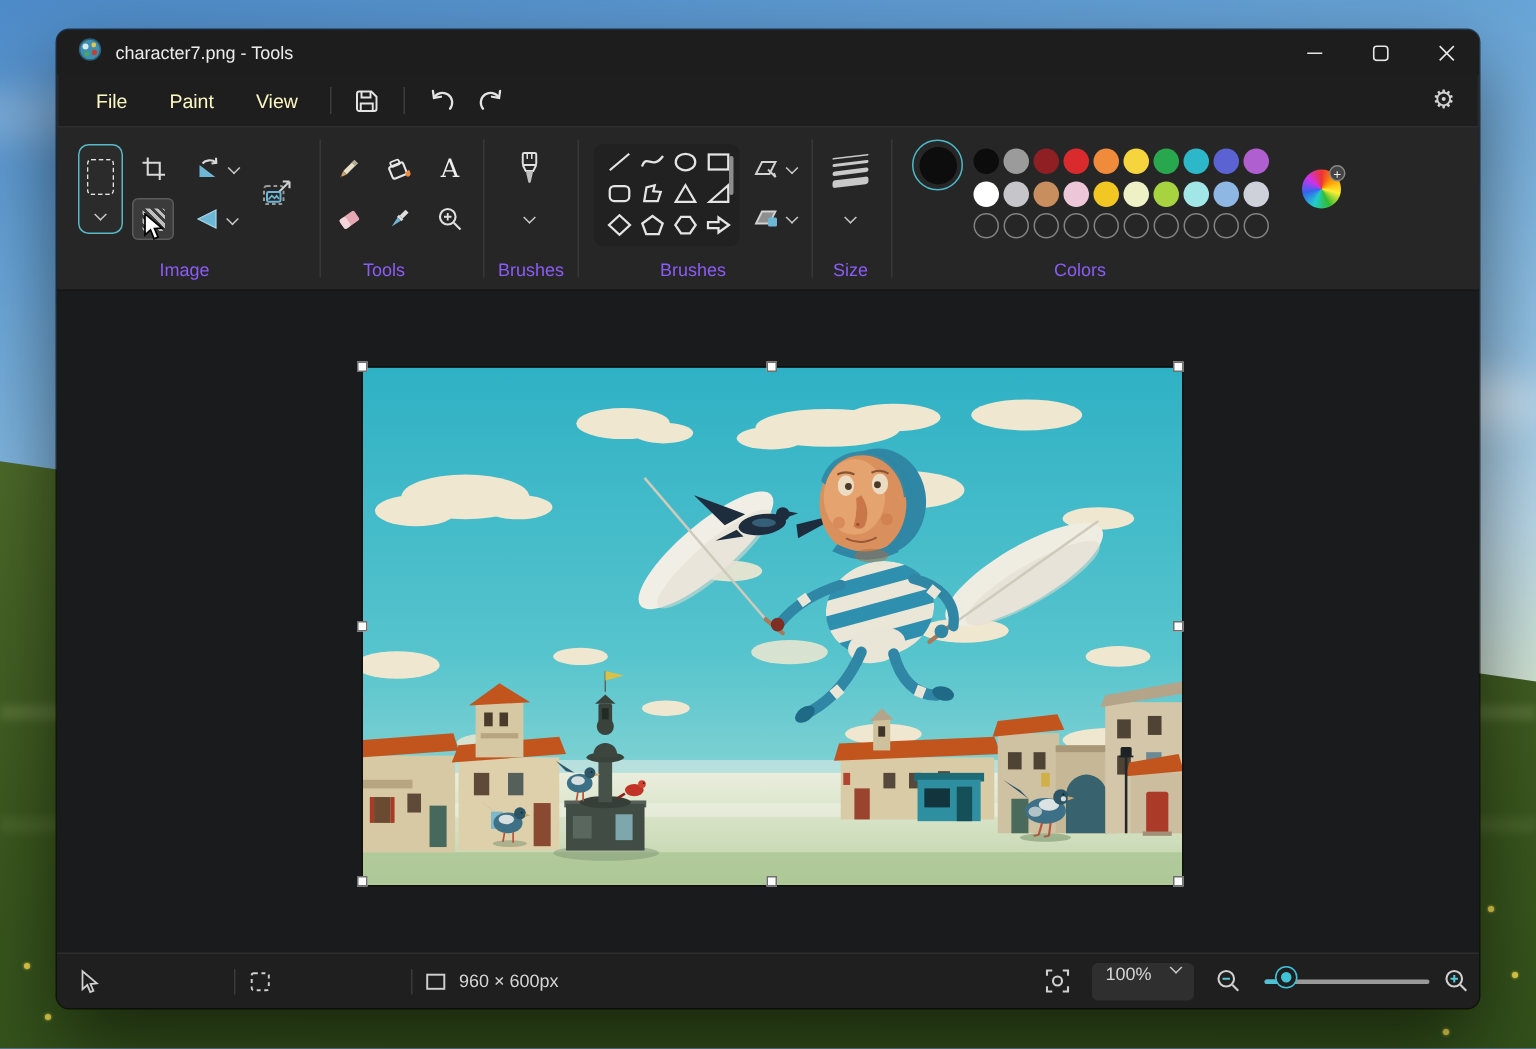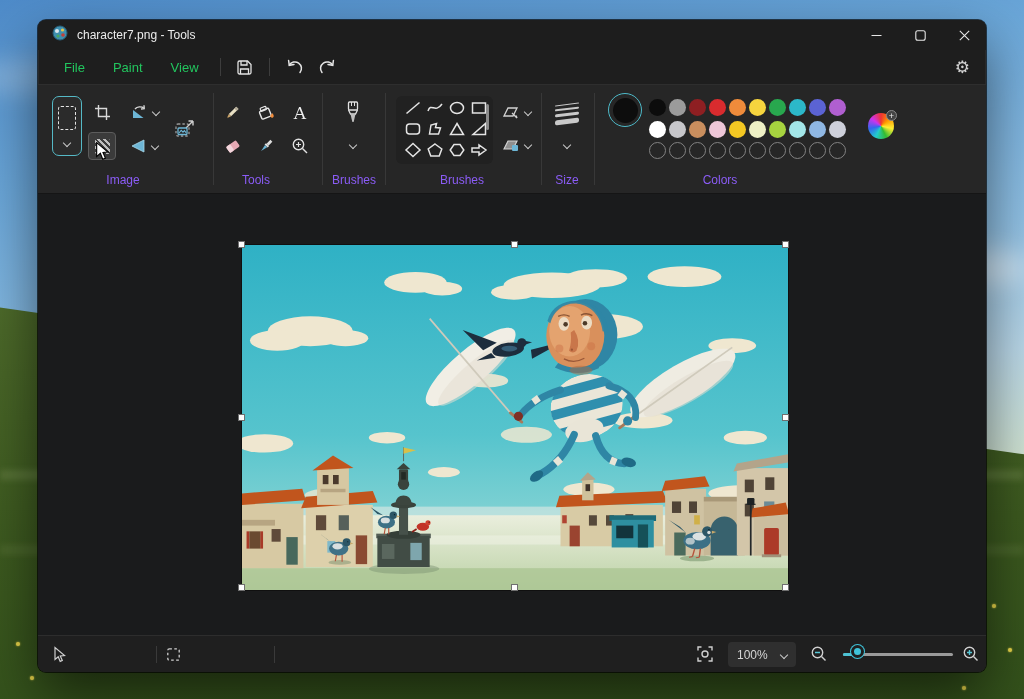--- a/index.html
+++ b/index.html
@@ -21,21 +21,21 @@
     background:#1e1e1e; border-radius:8px; overflow:hidden; color:#e8e8e8;
     box-shadow:0 24px 55px rgba(0,0,0,.55), 0 0 0 1px rgba(0,0,0,.65), inset 0 0 0 1px rgba(255,255,255,.05);
     display:flex; flex-direction:column; }
 
   .titlebar { height:30px; flex:0 0 30px; display:flex; align-items:center; padding-left:14px; gap:9px; background:#1d1d1d; }
   .title-text { font-size:12px; color:#ececec; }
   .win-controls { margin-left:auto; display:flex; height:100%; }
   .win-btn { width:44px; height:100%; display:flex; align-items:center; justify-content:center; }
 
   .menubar { height:34px; flex:0 0 34px; display:flex; align-items:center; padding:0 10px 0 12px; }
-  .menu-item { padding:5px 14px; font-size:13px; color:#22c55e; border-radius:5px; }
+  .menu-item { padding:5px 14px; font-size:13px; color:#fef9c3; border-radius:5px; }
   .mb-div { width:1px; height:18px; background:#3d3d3d; margin:0 7px; }
   .mb-icon { width:34px; height:26px; display:flex; align-items:center; justify-content:center; border-radius:5px; }
   .gear { margin-left:auto; margin-right:6px; font-family:"DejaVu Sans", sans-serif; font-size:17px; color:#d2d2d2; }
 
   
   .toolbar { height:110px; flex:0 0 110px; position:relative; background:#262626;
     border-top:1px solid #2e2e2e; border-bottom:1px solid #151515; }
   .tb-div { position:absolute; top:8px; width:1px; height:92px; background:#383838; }
   .glabel { position:absolute; bottom:6px; font-size:12px; color:#8b5cf6; text-align:center; }
   .tbtn { position:absolute; display:flex; align-items:center; justify-content:center; border-radius:4px; }
@@ -78,21 +78,21 @@
   .canvas-wrap { position:absolute; left:204px; top:51px; width:546px; height:345px; outline:1px solid #101010; }
   .canvas-wrap svg { display:block; width:100%; height:100%; }
   .handle { position:absolute; width:7px; height:7px; background:#fdfdfd; border:1px solid #6f6f6f; z-index:5; }
 
   
   .statusbar { height:37px; flex:0 0 37px; position:relative; background:#1f1f1f; border-top:1px solid #2d2d2d;
     font-size:12px; color:#d6d6d6; }
   .sb-item { position:absolute; top:0; height:100%; display:flex; align-items:center; }
   .sb-div { position:absolute; top:10px; width:1px; height:17px; background:#3a3a3a; }
   .zoom-dd { position:absolute; left:690px; top:6px; width:68px; height:25px; background:#2f2f2f; border-radius:4px;
-    display:flex; align-items:center; justify-content:space-between; padding:0 9px; }
+    display:flex; align-items:flex-start; justify-content:space-between; padding:0 9px; }
   .slider-track { position:absolute; left:805px; top:17px; width:110px; height:3px; background:#9a9a9a; border-radius:2px; }
   .slider-fill { position:absolute; left:0; top:0; width:10px; height:3px; background:#4cc2d4; border-radius:2px; }
   .slider-thumb { position:absolute; left:8px; top:-8px; width:13px; height:13px; border-radius:50%;
     background:#3fc3d9; border:3px solid #1f1f1f; box-shadow:0 0 0 1px #3fc3d9; }
 </style>
 </head>
 <body>
 
 <div class="desktop">
   <div class="desk-cloud" style="left:830px;top:100px;width:120px;height:40px;"></div>
@@ -639,20 +639,26 @@
         <path d="M3 1.5 L3 13.5 L6.2 10.7 L8.2 15.4 L10.3 14.5 L8.3 10 L12.6 9.6 Z"></path>
       </svg>
     </div>
     <div class="sb-div" style="left:118px;"></div>
     <div class="sb-item" style="left:128px;">
       <svg width="15" height="15" viewBox="0 0 15 15" fill="none" stroke="#cfcfcf" stroke-width="1.3" stroke-dasharray="2.6 2.4">
         <rect x="1.8" y="1.8" width="11.4" height="11.4" rx="1.5"></rect>
       </svg>
     </div>
     <div class="sb-div" style="left:236px;"></div>
+    <div class="sb-item" style="left:245px;gap:8px;">
+      <svg width="15" height="15" viewBox="0 0 15 15" fill="none" stroke="#cfcfcf" stroke-width="1.3">
+        <rect x="1.8" y="2.8" width="11.4" height="9.4"></rect>
+      </svg>
+      <span>960 × 600px</span>
+    </div>
 
     <div class="sb-item" style="left:658px;">
       <svg width="18" height="18" viewBox="0 0 18 18" fill="none" stroke="#cfcfcf" stroke-width="1.4">
         <path d="M2 5.5 V2 H5.5 M12.5 2 H16 V5.5 M16 12.5 V16 H12.5 M5.5 16 H2 V12.5"></path>
         <circle cx="9" cy="9" r="3"></circle>
       </svg>
     </div>
     <div class="zoom-dd">
       <span>100%</span>
       <span class="chv"></span>

